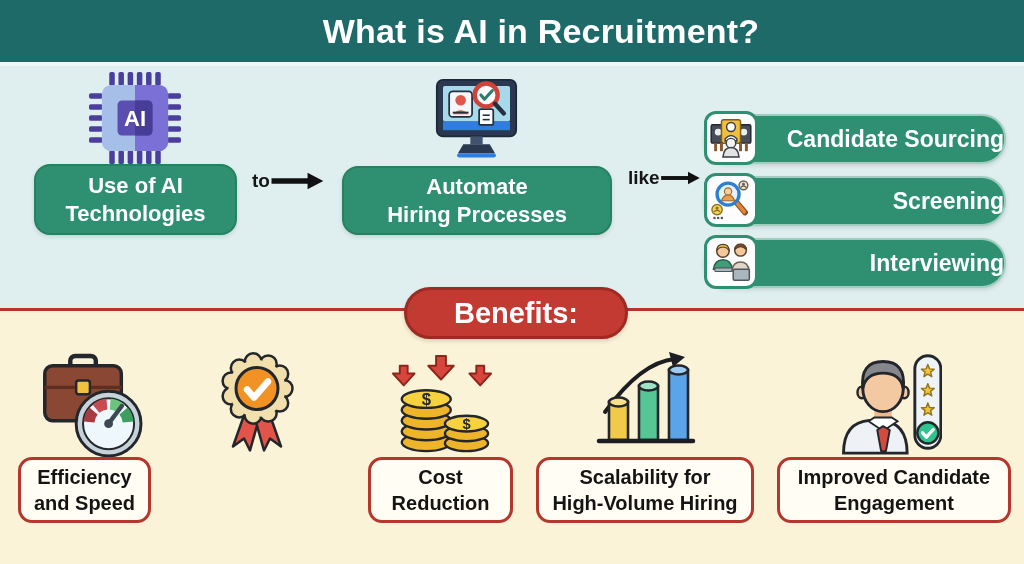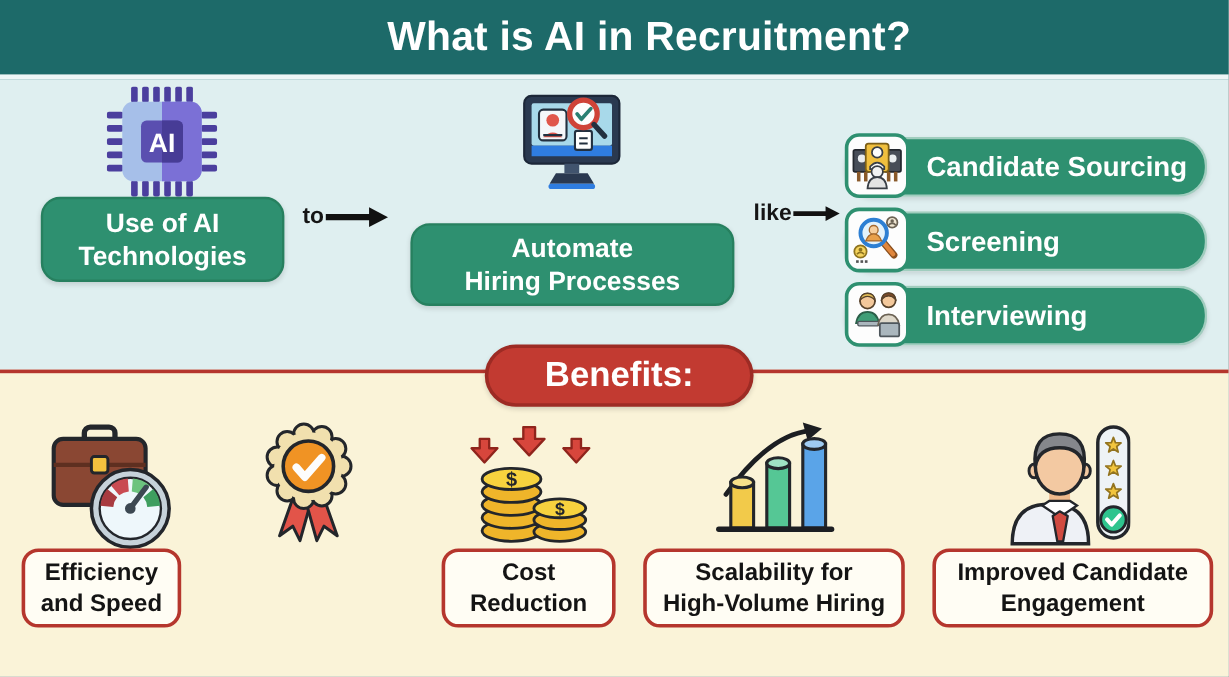--- a/index.html
+++ b/index.html
@@ -16,31 +16,31 @@
   }
   .header .title{color:#ffffff;font-size:34px;font-weight:700;letter-spacing:.2px;}
   
   .flow-box{
     position:absolute;background:#2e9070;border:2px solid #27805f;
     border-radius:16px;display:flex;align-items:center;justify-content:center;
     color:#fff;font-weight:700;font-size:22px;text-align:center;
     white-space:pre-line;line-height:1.25;box-shadow:0 2px 4px rgba(0,0,0,.12);
   }
   .box1{left:34px;top:164px;width:199px;height:67px;}
-  .box2{left:342px;top:166px;width:266px;height:65px;margin-top:20px;}
+  .box2{left:342px;top:166px;width:266px;height:65px;}
   .icon-abs{position:absolute;}
   .connector{position:absolute;display:flex;flex-direction:row;align-items:center;}
   .connector .conn-label{font-size:19px;font-weight:600;color:#151515;line-height:1;margin-bottom:2px;}
   .conn1{left:252px;top:168px;width:72px;}
   .conn2{left:628px;top:165px;width:72px;}
   
   .pill{
     position:absolute;left:704px;width:298px;height:46px;background:#2e9070;
     border:2px solid rgba(255,255,255,.55);border-radius:24px;
-    display:flex;align-items:center;box-shadow:0 2px 4px rgba(0,0,0,.12);
+    display:flex;align-items:center;box-shadow:0 2px 4px rgba(0,0,0,.12);justify-content:flex-end;
   }
   .pill .pill-label{color:#fff;font-weight:700;font-size:23px;margin-left:66px;white-space:nowrap;}
   .pill .pill-icon{
     position:absolute;left:-2px;top:-5px;width:54px;height:54px;
     background:#fdfdfd;border:3px solid #2e9070;border-radius:12px;
     display:flex;align-items:center;justify-content:center;box-sizing:border-box;
   }
   .pill1{top:114px;} .pill2{top:176px;} .pill3{top:238px;}
   
   .bottom-section{

